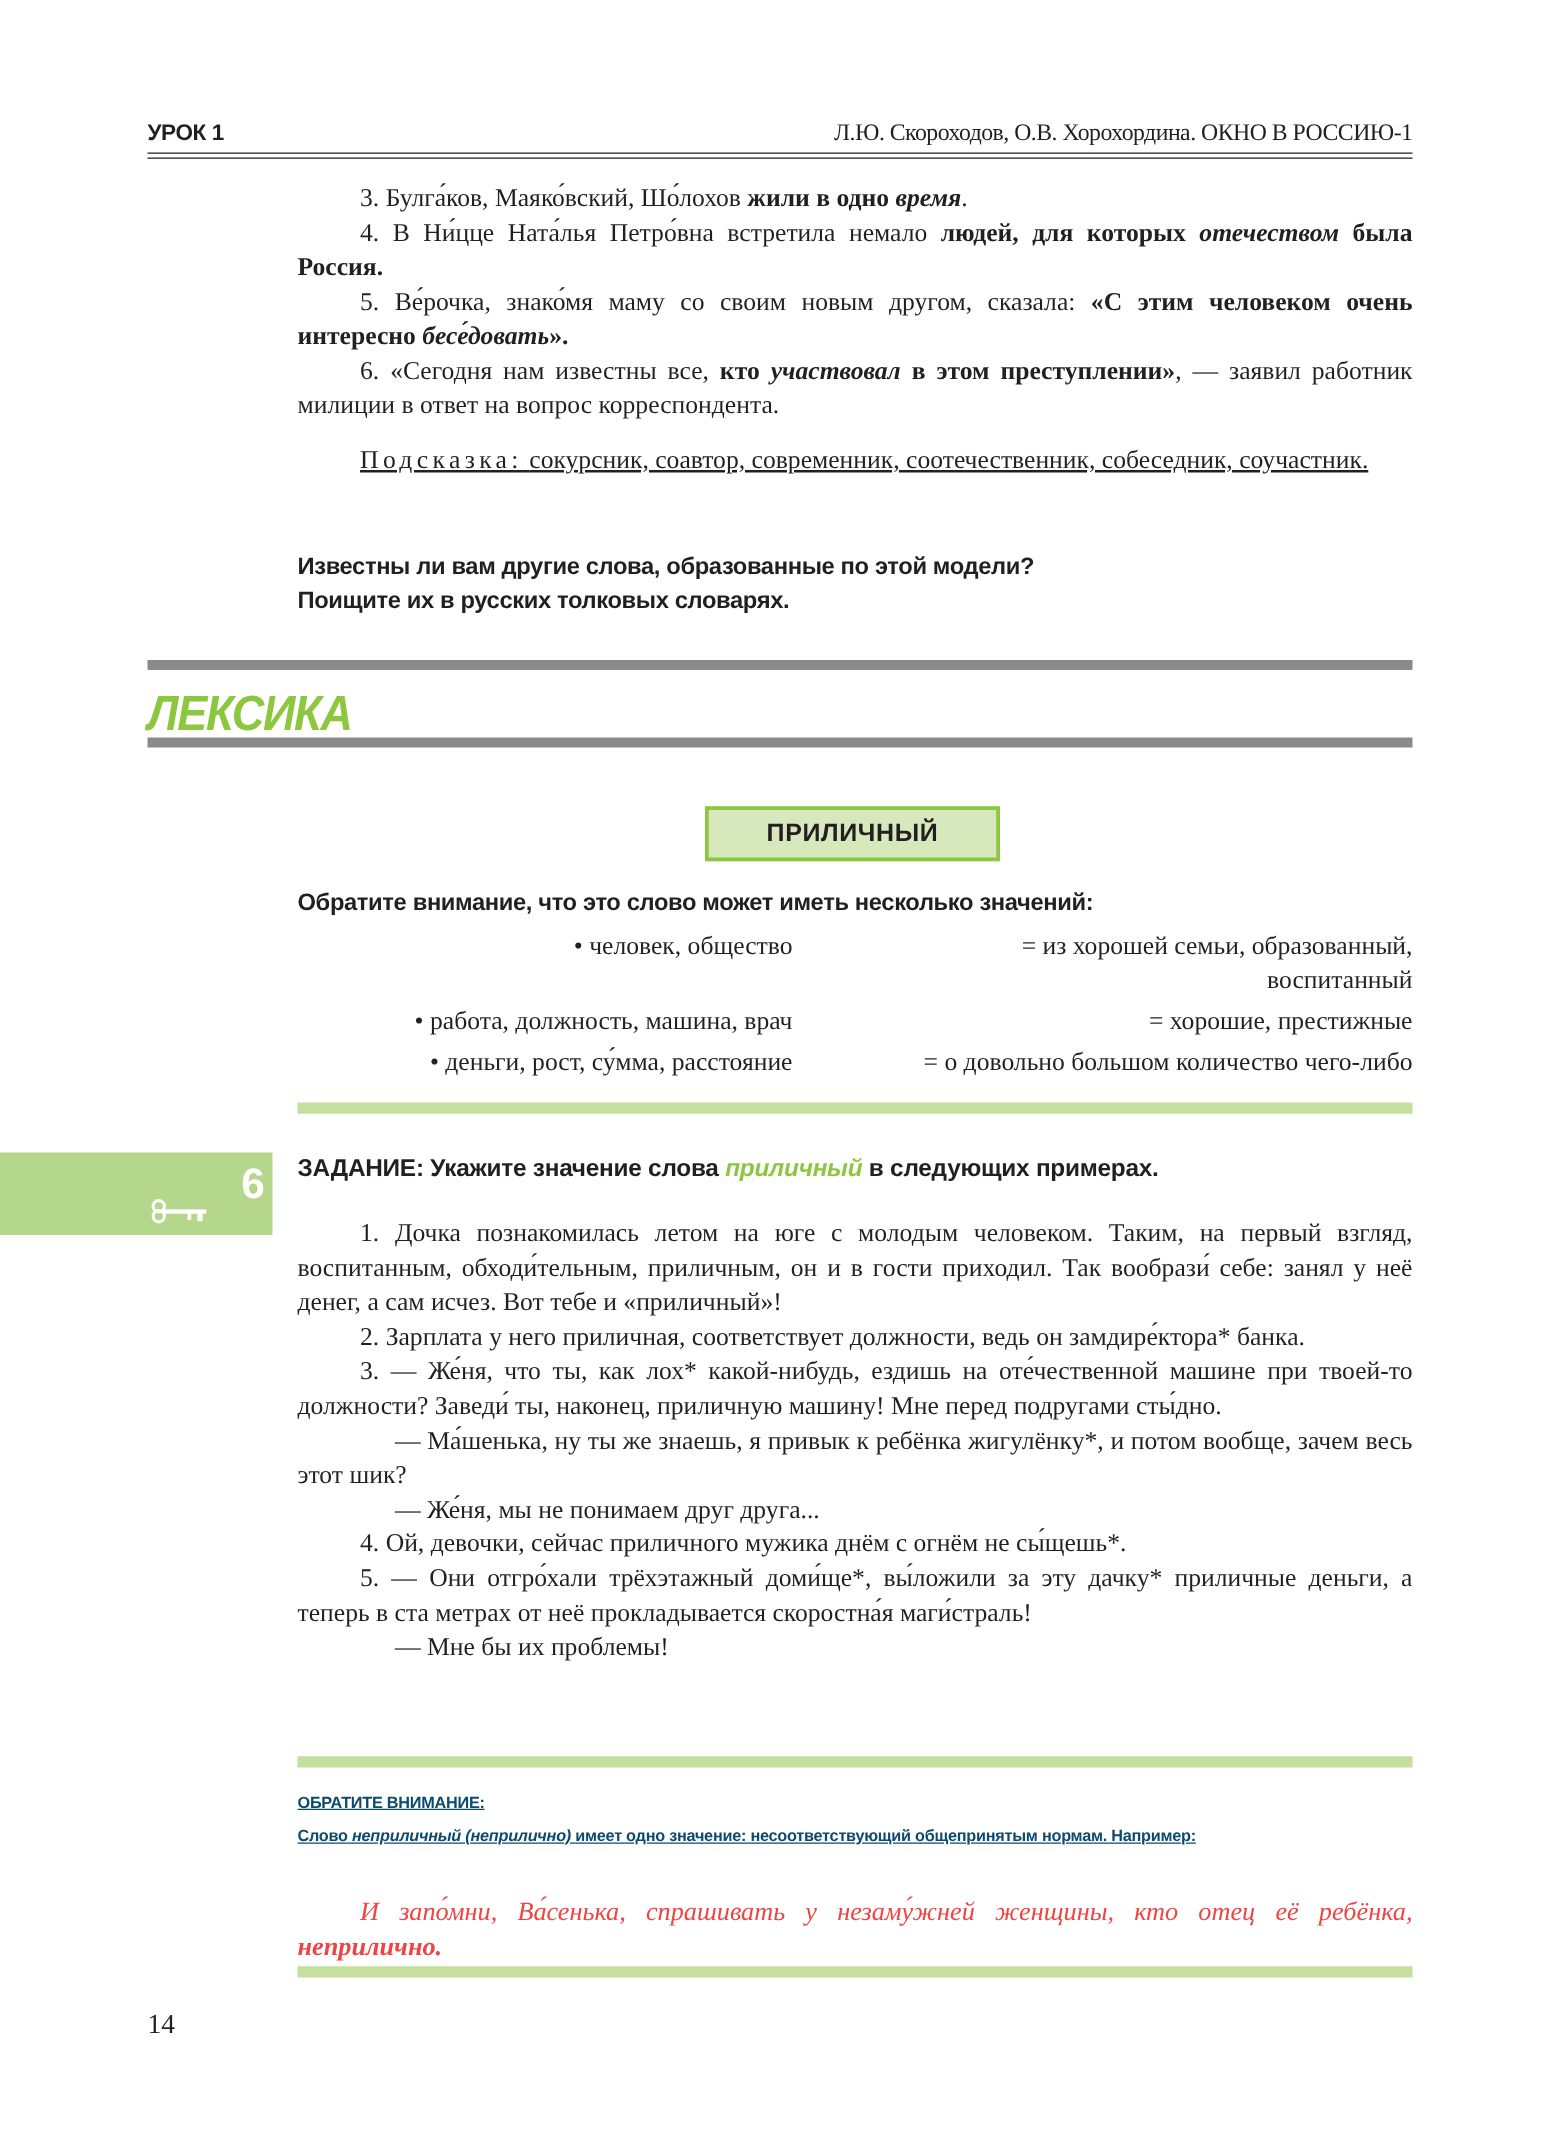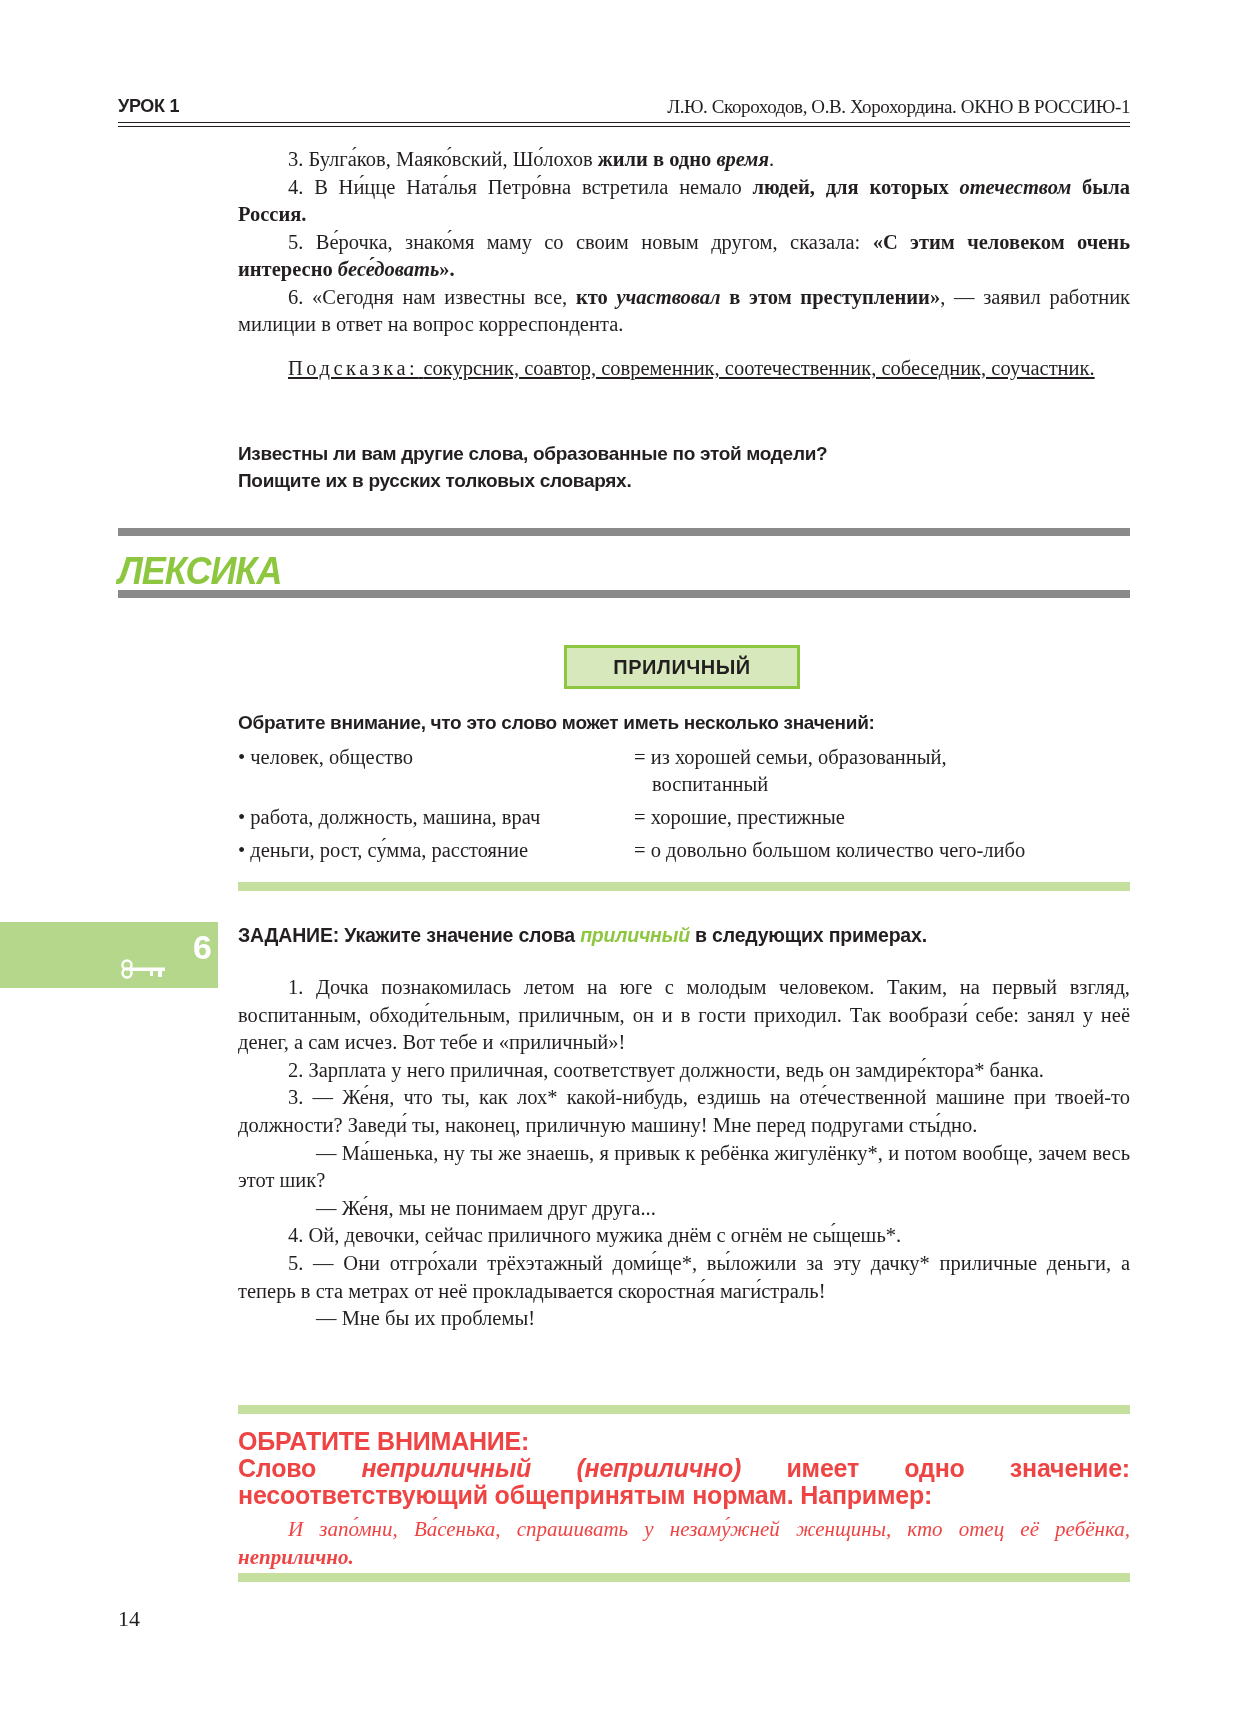--- a/index.html
+++ b/index.html
@@ -24,38 +24,38 @@
     .question { position: absolute; left: 238px; top: 440px; font-size: 19px; font-weight: bold; line-height: 27px; letter-spacing: -0.3px; }
 
     
     .band { position: absolute; left: 118px; width: 1012px; background: #8a8a8a; height: 8px; }
     .section-title { position: absolute; left: 118px; top: 548px; font-size: 36px; font-weight: bold; font-style: italic; color: #8dc63f; letter-spacing: -1px; transform: scaleY(1.1); transform-origin: left top; }
 
     .word-box { position: absolute; left: 564px; top: 645px; width: 236px; height: 44px; background: #d7e8bd; border: 3px solid #8dc63f; box-sizing: border-box; text-align: center; line-height: 38px; font-size: 20px; font-weight: bold; letter-spacing: 0.5px; }
 
     .note-head { position: absolute; left: 238px; top: 712px; font-size: 19px; font-weight: bold; letter-spacing: -0.3px; }
 
-    .meanings { position: absolute; left: 238px; top: 744px; width: 892px; font-size: 20.5px; line-height: 27px; }
+    .meanings { position: absolute; left: 238px; top: 744px; width: 892px; font-size: 20.5px; line-height: 27px; text-align: right; }
     .m-row { display: flex; margin-bottom: 6px; }
     .m-left { width: 396px; flex: none; }
     .m-right { flex: 1; }
     .m-right .cont { padding-left: 18px; display: block; }
 
     .green-rule { position: absolute; left: 238px; width: 892px; height: 9px; background: #c5df9f; }
 
     .task-tab { position: absolute; left: 0; top: 922px; width: 218px; height: 66px; background: #b5d78b; }
     .task-tab .num { position: absolute; right: 6px; top: 6px; font-size: 34px; font-weight: bold; color: #ffffff; }
     .task-tab .key { position: absolute; left: 120px; top: 36px; }
 
     .task-head { position: absolute; left: 238px; top: 924px; font-size: 19.5px; font-weight: bold; letter-spacing: -0.2px; }
     .task-head .kw { color: #8dc63f; font-style: italic; }
 
     .examples { position: absolute; left: 238px; top: 974px; width: 892px; font-size: 20.5px; line-height: 27.6px; }
 
-    .attn { position: absolute; left: 238px; top: 1428px; width: 892px; color: #ef4444; font-size: 25px; font-weight: bold; line-height: 27px; letter-spacing: -0.2px; }
+    .attn { position: absolute; left: 238px; top: 1428px; width: 892px; color: #0c4a6e; font-size: 13px; font-weight: bold; line-height: 27px; letter-spacing: -0.2px; text-decoration: underline; }
     .attn .it { font-style: italic; }
     .example-quote { position: absolute; left: 238px; top: 1515px; width: 892px; color: #ef4444; font-size: 21px; font-style: italic; line-height: 28px; text-align: justify; }
 
     .page-num { position: absolute; left: 118px; top: 1606px; font-size: 22px; }
   </style>
 </head>
 <body>
 
 <div class="run-head">
   <span class="lesson sans">УРОК 1</span>

